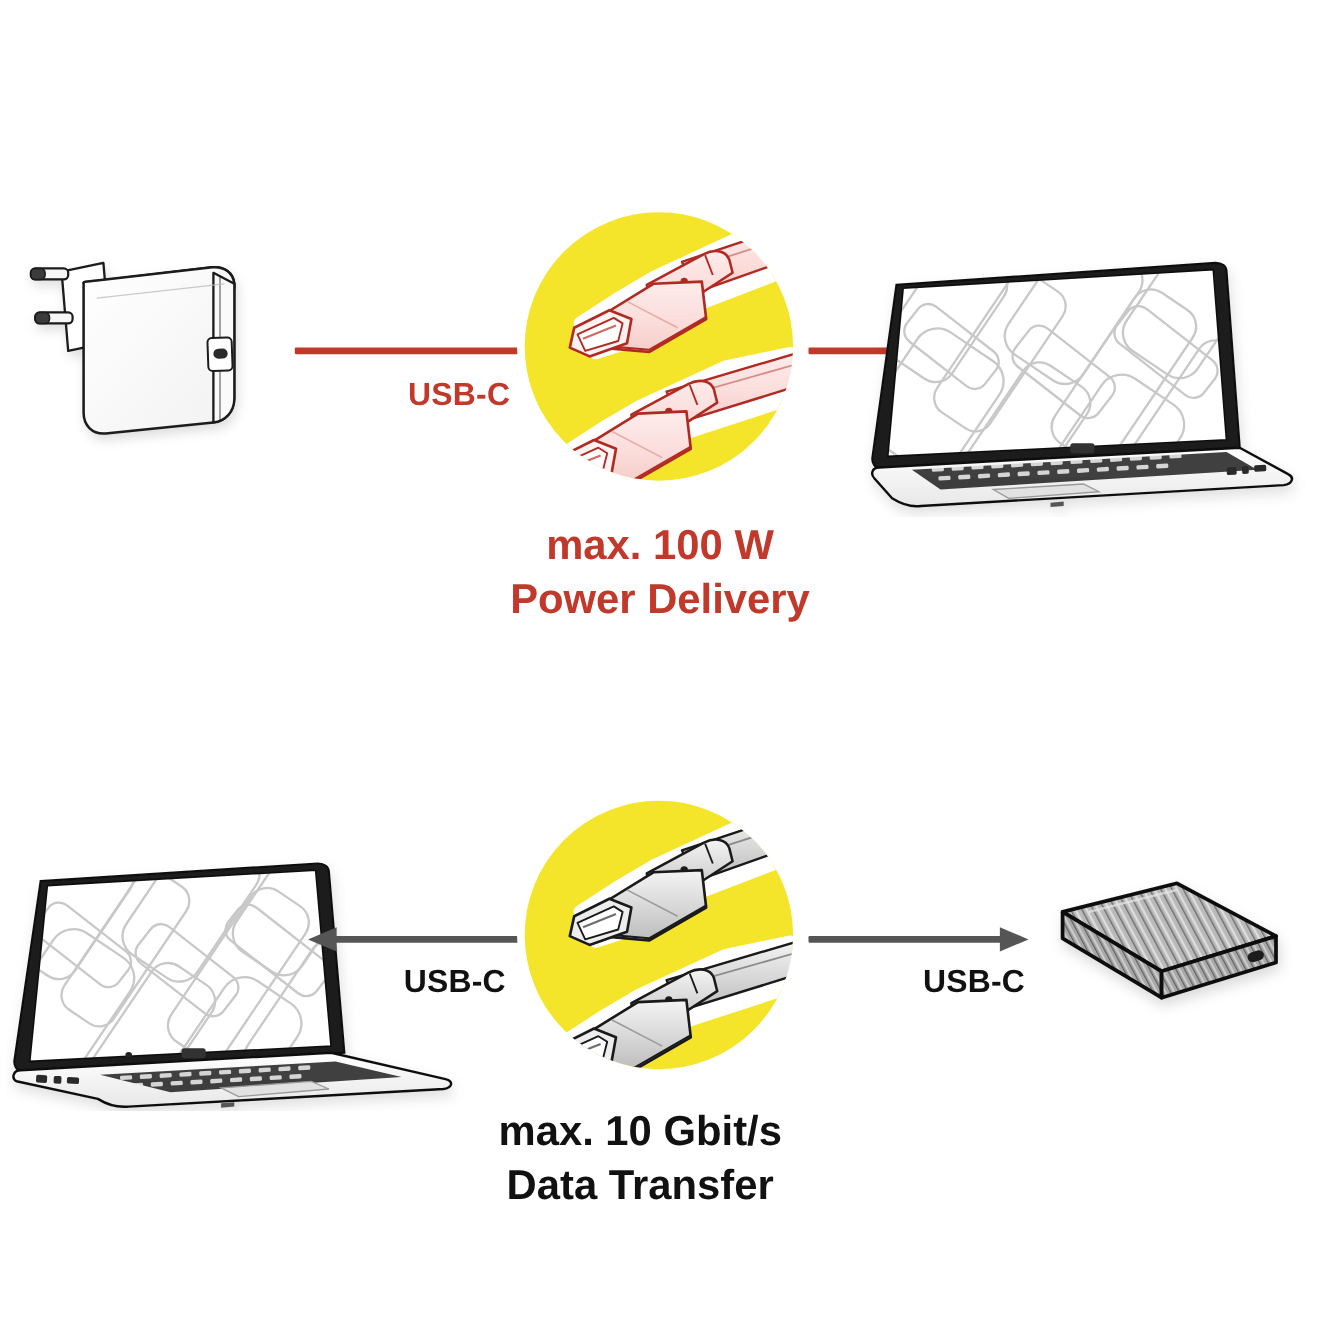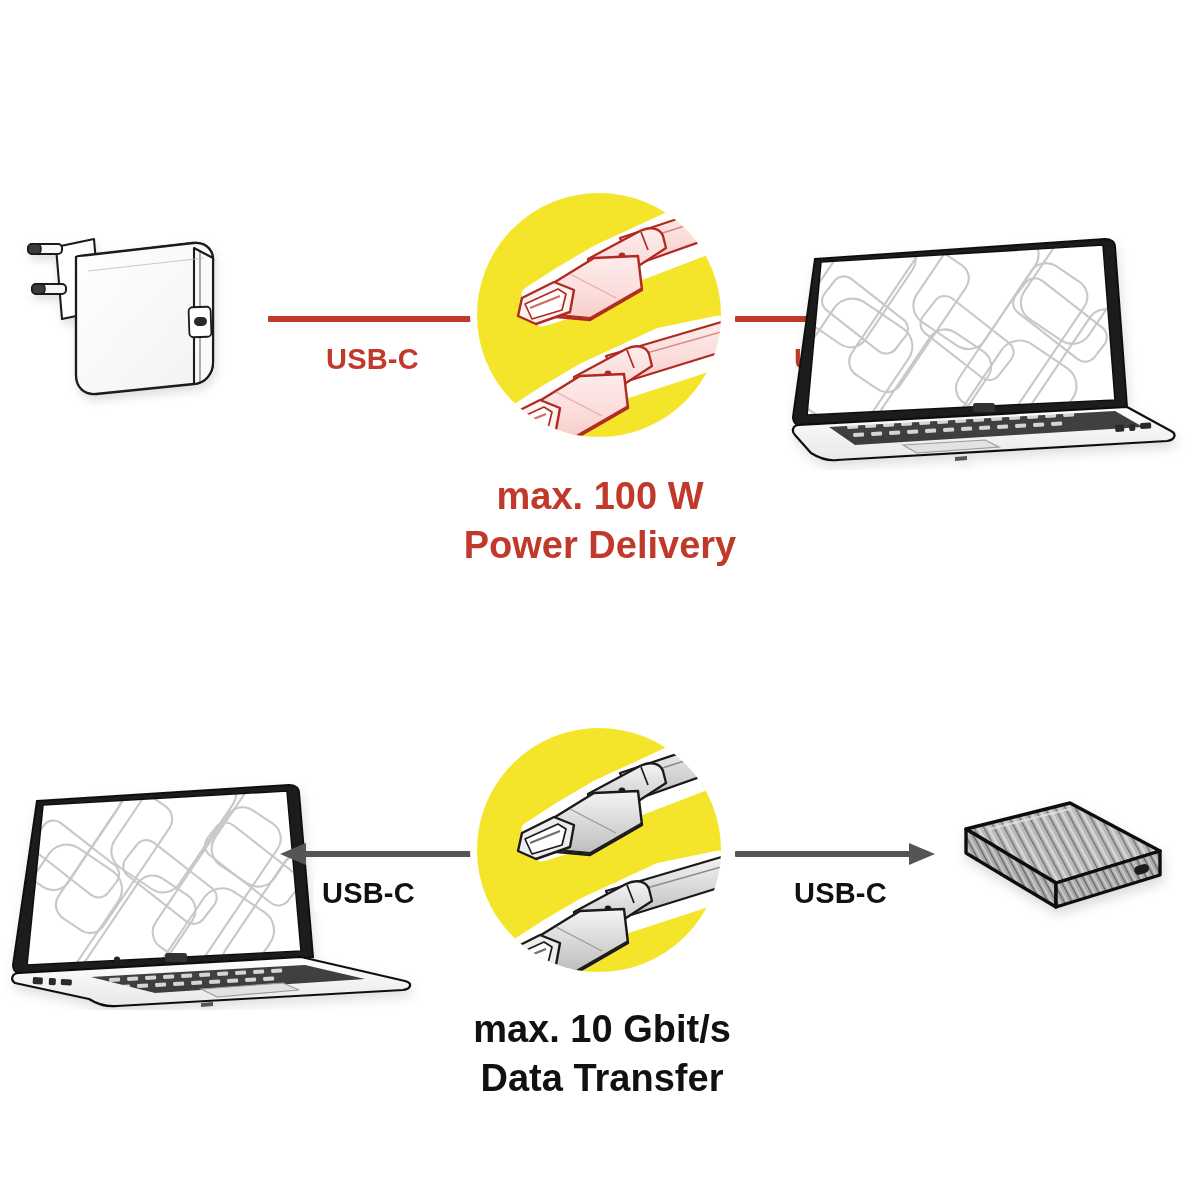--- a/index.html
+++ b/index.html
@@ -65,20 +65,21 @@
   
   .usbc-label {
     position: absolute;
     font-size: 29px;
     font-weight: bold;
     letter-spacing: 0.2px;
     white-space: nowrap;
     background: #ffffff;
     padding: 2px 8px;
     border-radius: 6px;
+    margin-left: 45px;
   }
   .usbc-label.red  { color: #C0392B; }
   .usbc-label.dark { color: #111111; }
 
   .caption {
     position: absolute;
     width: 420px;
     text-align: center;
     font-size: 38px;
     font-weight: bold;
@@ -463,21 +464,21 @@
             <path d="M76,128 L120,132 L172,102" stroke="#1a1a1a" stroke-width="1.8" fill="none"></path>
             <path d="M100,88 L146,112" stroke="#9a9a9a" stroke-width="1.4" fill="none"></path>
             <path d="M52,112 L84,96 L104,104 L100,126 L66,138 L48,130 Z" fill="#ededed" stroke="#1a1a1a" stroke-width="2.4" stroke-linejoin="round"></path>
             <path d="M55,118 L88,103 L96,108 L92,124 L62,133 Z" fill="#ffffff" stroke="#1a1a1a" stroke-width="1.7" stroke-linejoin="round"></path>
             <path d="M60,122 L90,110" stroke="#6e6e6e" stroke-width="2" fill="none"></path>
           </g>
         </g>
       </svg>
     </div>
 
-    <div class="caption dark" style="left:392px; top:405px;">max. 10 Gbit/s
+    <div class="caption dark" style="left:372px; top:405px;">max. 10 Gbit/s
 Data Transfer</div>
 
     <div class="device hdd-slot">
       <svg width="260" height="160" viewBox="0 0 260 160">
         <defs>
           <pattern id="hddTex" width="9" height="9" patternUnits="userSpaceOnUse" patternTransform="rotate(-28)">
             <rect width="9" height="9" fill="#b9b9b9"></rect>
             <path d="M0,0 L0,9" stroke="#6e6e6e" stroke-width="2.6"></path>
             <path d="M4.5,0 L4.5,9" stroke="#dedede" stroke-width="2"></path>
           </pattern>

